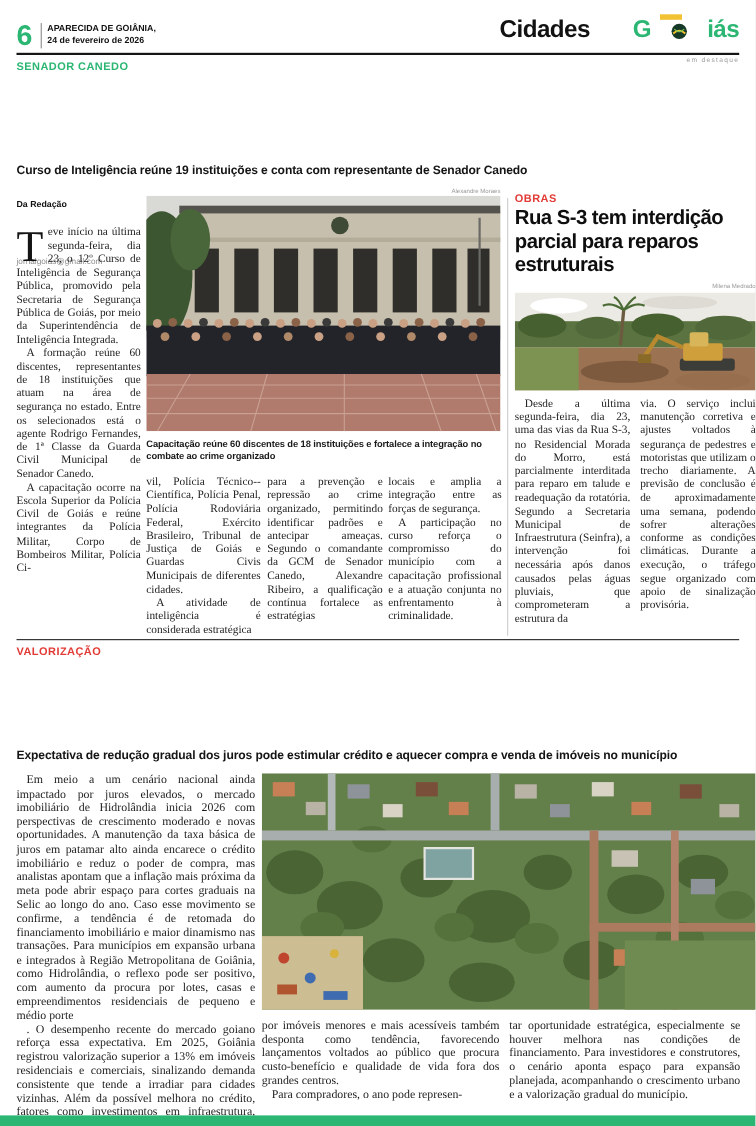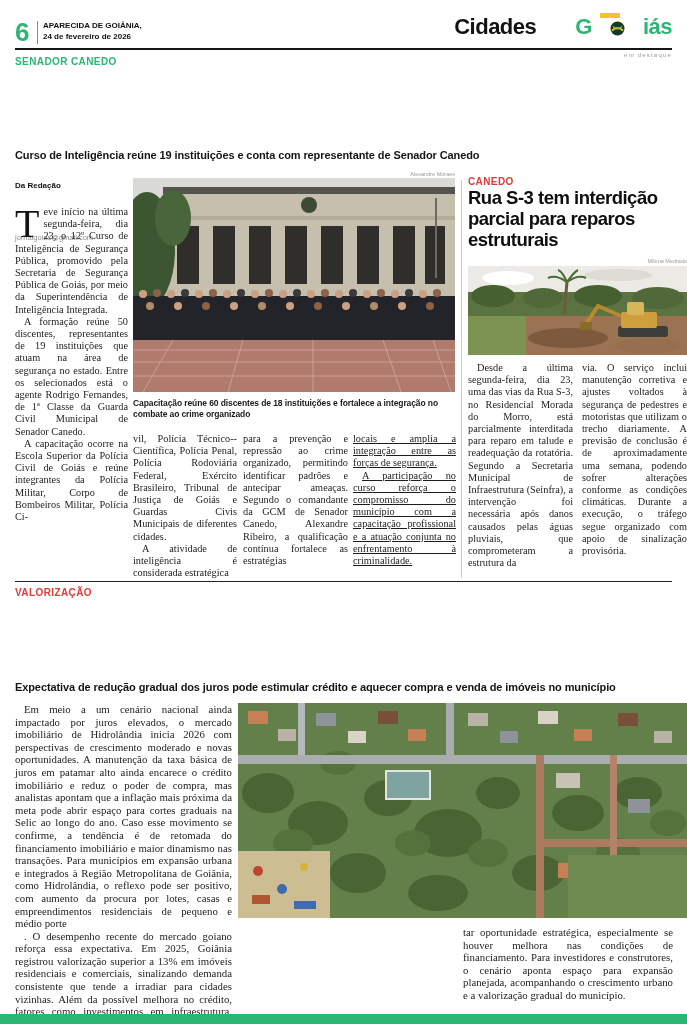--- a/index.html
+++ b/index.html
@@ -74,21 +74,21 @@
   <div class="abs kicker" style="left:15px;top:56px;color:#2cb673;">SENADOR CANEDO</div>
 
 
   <div class="abs deck" style="left:15px;top:149px;width:640px;">Curso de Inteligência reúne 19 instituições e conta com representante de Senador Canedo</div>
 
   <div class="abs byline" style="left:15px;top:181px;">Da Redação</div>
   <div class="abs bymail" style="left:15px;top:191px;">jornalgoias@gmail.com</div>
 
   <div class="abs serif b1" style="left:15px;top:206px;width:113px;">
     <p class="dropcap">Teve início na última segunda-feira, dia 23, o 12º Curso de Inteligência de Segurança Pública, promovido pela Secretaria de Segurança Pública de Goiás, por meio da Superintendência de Inteligência Integrada.</p>
-    <p class="ind">A formação reúne 50 discentes, representantes de 19 instituições que atuam na área de segurança no estado. Entre os selecionados está o agente Rodrigo Fernandes, de 1ª Classe da Guarda Civil Municipal de Senador Canedo.</p>
+    <p class="ind">A formação reúne 60 discentes, representantes de 18 instituições que atuam na área de segurança no estado. Entre os selecionados está o agente Rodrigo Fernandes, de 1ª Classe da Guarda Civil Municipal de Senador Canedo.</p>
     <p class="ind">A capacitação ocorre na Escola Superior da Polícia Civil de Goiás e reúne integrantes da Polícia Militar, Corpo de Bombeiros Militar, Polícia Ci-</p>
   </div>
 
   <div class="abs credit" style="left:133px;top:171px;width:322px;">Alexandre Moraes</div>
   <div class="abs" style="left:133px;top:178px;">
     <svg class="photo" width="322" height="214" viewBox="0 0 322 214">
       <rect width="322" height="130" fill="#d9d9d5"></rect>
       <rect x="30" y="14" width="292" height="118" fill="#c6bfae"></rect>
       <rect x="30" y="9" width="292" height="7" fill="#55534e"></rect>
       <rect x="30" y="38" width="292" height="4" fill="#b3ac99"></rect>
@@ -158,28 +158,28 @@
 
   <div class="abs caption" style="left:133px;top:398px;width:322px;">Capacitação reúne 60 discentes de 18 instituições e fortalece a integração no combate ao crime organizado</div>
 
   <div class="abs serif b1" style="left:133px;top:433px;width:104px;">
     <p>vil, Polícia Técnico--Científica, Polícia Penal, Polícia Rodoviária Federal, Exército Brasileiro, Tribunal de Justiça de Goiás e Guardas Civis Municipais de diferentes cidades.</p>
     <p class="ind">A atividade de inteligência é considerada estratégica</p>
   </div>
   <div class="abs serif b1" style="left:243px;top:433px;width:105px;">
     <p>para a prevenção e repressão ao crime organizado, permitindo identificar padrões e antecipar ameaças. Segundo o comandante da GCM de Senador Canedo, Alexandre Ribeiro, a qualificação contínua fortalece as estratégias</p>
   </div>
-  <div class="abs serif b1" style="left:353px;top:433px;width:103px;text-decoration:underline;">
+  <div class="abs serif b1" style="left:353px;top:433px;width:103px;">
     <p>locais e amplia a integração entre as forças de segurança.</p>
     <p class="ind">A participação no curso reforça o compromisso do município com a capacitação profissional e a atuação conjunta no enfrentamento à criminalidade.</p>
   </div>
 
   <div class="abs vdivider" style="left:461px;top:180px;height:398px;"></div>
 
-  <div class="abs kicker" style="left:468px;top:176px;color:#e23b36;">CANEDO</div>
+  <div class="abs kicker" style="left:468px;top:176px;color:#e23b36;">OBRAS</div>
   <div class="abs hl hl-side" style="left:468px;top:188px;width:216px;">Rua S-3 tem interdição parcial para reparos estruturais</div>
   <div class="abs credit" style="left:468px;top:258px;width:219px;">Milena Medrado</div>
 
   <div class="abs" style="left:468px;top:266px;">
     <svg class="photo" width="219" height="89" viewBox="0 0 219 89">
       <rect width="219" height="40" fill="#eceae4"></rect>
       <ellipse cx="40" cy="12" rx="26" ry="7" fill="#ffffff"></ellipse>
       <ellipse cx="150" cy="9" rx="34" ry="6" fill="#dddbd4"></ellipse>
       <rect x="0" y="26" width="219" height="24" fill="#5a7340"></rect>
       <ellipse cx="25" cy="30" rx="22" ry="11" fill="#47602f"></ellipse>
@@ -275,19 +275,23 @@
         <circle cx="20" cy="168" r="5" fill="#c0452f"></circle>
           <circle cx="44" cy="186" r="5" fill="#3f6bb0"></circle>
         <circle cx="66" cy="164" r="4" fill="#d8b23a"></circle>
           <rect x="14" y="192" width="18" height="9" fill="#b05530"></rect>
         <rect x="56" y="198" width="22" height="8" fill="#3f6bb0"></rect>
       </g>
       <rect x="330" y="152" width="119" height="63" fill="#6f8b52"></rect>
     </svg>
   </div>
 
+  <div class="abs serif b2" style="left:238px;top:926px;width:216px;">
+    <p>por imóveis menores e mais acessíveis também desponta como tendência, favorecendo lançamentos voltados ao público que procura custo-benefício e qualidade de vida fora dos grandes centros.</p>
+    <p class="ind">Para compradores, o ano pode represen-</p>
+  </div>
   <div class="abs serif b2" style="left:463px;top:926px;width:210px;">
     <p>tar oportunidade estratégica, especialmente se houver melhora nas condições de financiamento. Para investidores e construtores, o cenário aponta espaço para expansão planejada, acompanhando o crescimento urbano e a valorização gradual do município.</p>
   </div>
 
   <div class="abs footerbar"></div>
 
 </div>
 
 </body></html>

